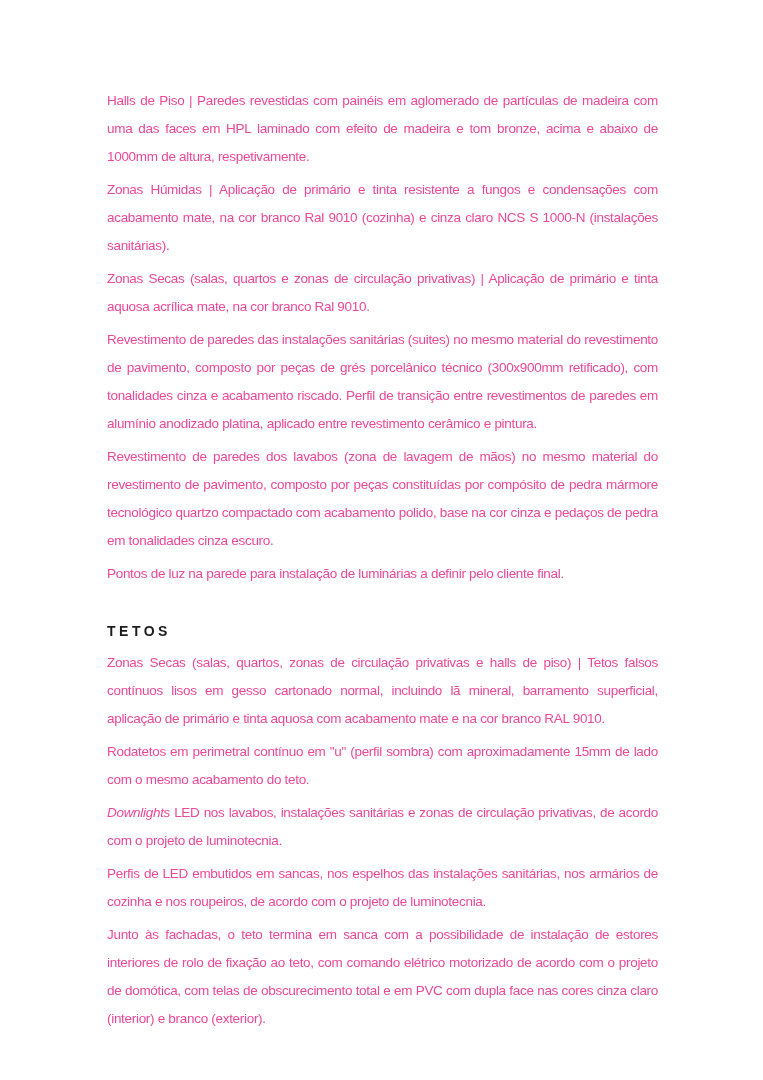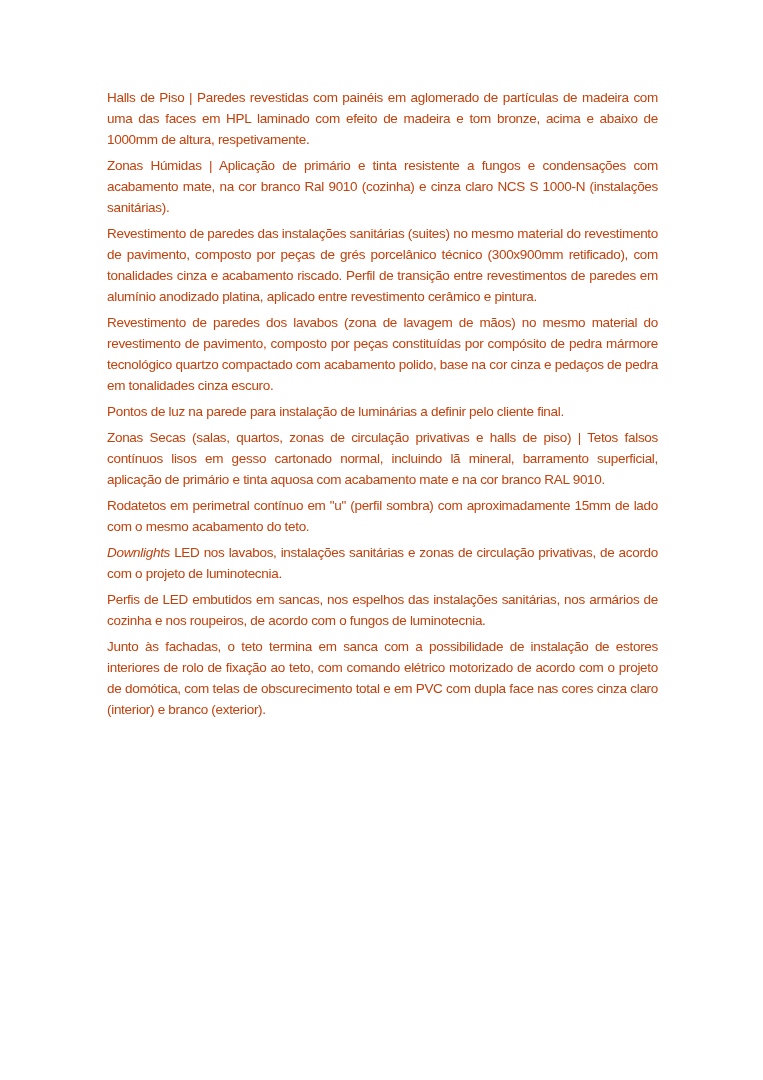--- a/index.html
+++ b/index.html
@@ -18,25 +18,25 @@
   }
   .content {
     position: absolute;
     left: 107px;
     top: 87px;
     width: 551px;
   }
   .doc-paragraph {
     margin: 0 0 5px 0;
     font-size: 13.5px;
-    line-height: 21px;
+    line-height: 28px;
     letter-spacing: -0.3px;
     text-align: justify;
     text-justify: inter-word;
-    color: #c2410c;
+    color: #ec4899;
   }
   .doc-paragraph em {
   }
   .doc-heading {
     margin: 33px 0 8px 0;
     font-size: 14px;
     line-height: 20.4px;
     font-weight: 700;
     letter-spacing: 3.5px;
     color: #1c1c1c;
@@ -44,28 +44,30 @@
 </style>
 </head>
 <body>
 
 <div class="page">
   <div class="content">
 
     <section>
       <p class="doc-paragraph">Halls de Piso | Paredes revestidas com painéis em aglomerado de partículas de madeira com uma das faces em HPL laminado com efeito de madeira e tom bronze, acima e abaixo de 1000mm de altura, respetivamente.</p>
       <p class="doc-paragraph">Zonas Húmidas | Aplicação de primário e tinta resistente a fungos e condensações com acabamento mate, na cor branco Ral 9010 (cozinha) e cinza claro NCS S 1000-N (instalações sanitárias).</p>
+      <p class="doc-paragraph">Zonas Secas (salas, quartos e zonas de circulação privativas) | Aplicação de primário e tinta aquosa acrílica mate, na cor branco Ral 9010.</p>
       <p class="doc-paragraph">Revestimento de paredes das instalações sanitárias (suites) no mesmo material do revestimento de pavimento, composto por peças de grés porcelânico técnico (300x900mm retificado), com tonalidades cinza e acabamento riscado. Perfil de transição entre revestimentos de paredes em alumínio anodizado platina, aplicado entre revestimento cerâmico e pintura.</p>
       <p class="doc-paragraph">Revestimento de paredes dos lavabos (zona de lavagem de mãos) no mesmo material do revestimento de pavimento, composto por peças constituídas por compósito de pedra mármore tecnológico quartzo compactado com acabamento polido, base na cor cinza e pedaços de pedra em tonalidades cinza escuro.</p>
       <p class="doc-paragraph">Pontos de luz na parede para instalação de luminárias a definir pelo cliente final.</p>
     </section>
 
     <section>
+      <h2 class="doc-heading">TETOS</h2>
 
       <p class="doc-paragraph">Zonas Secas (salas, quartos, zonas de circulação privativas e halls de piso) | Tetos falsos contínuos lisos em gesso cartonado normal, incluindo lã mineral, barramento superficial, aplicação de primário e tinta aquosa com acabamento mate e na cor branco RAL 9010.</p>
       <p class="doc-paragraph">Rodatetos em perimetral contínuo em "u" (perfil sombra) com aproximadamente 15mm de lado com o mesmo acabamento do teto.</p>
       <p class="doc-paragraph"><em>Downlights</em><span> LED nos lavabos, instalações sanitárias e zonas de circulação privativas, de acordo com o projeto de luminotecnia.</span></p>
-      <p class="doc-paragraph">Perfis de LED embutidos em sancas, nos espelhos das instalações sanitárias, nos armários de cozinha e nos roupeiros, de acordo com o fungos de luminotecnia.</p>
+      <p class="doc-paragraph">Perfis de LED embutidos em sancas, nos espelhos das instalações sanitárias, nos armários de cozinha e nos roupeiros, de acordo com o projeto de luminotecnia.</p>
       <p class="doc-paragraph">Junto às fachadas, o teto termina em sanca com a possibilidade de instalação de estores interiores de rolo de fixação ao teto, com comando elétrico motorizado de acordo com o projeto de domótica, com telas de obscurecimento total e em PVC com dupla face nas cores cinza claro (interior) e branco (exterior).</p>
     </section>
 
   </div>
 </div>
 
 </body></html>

